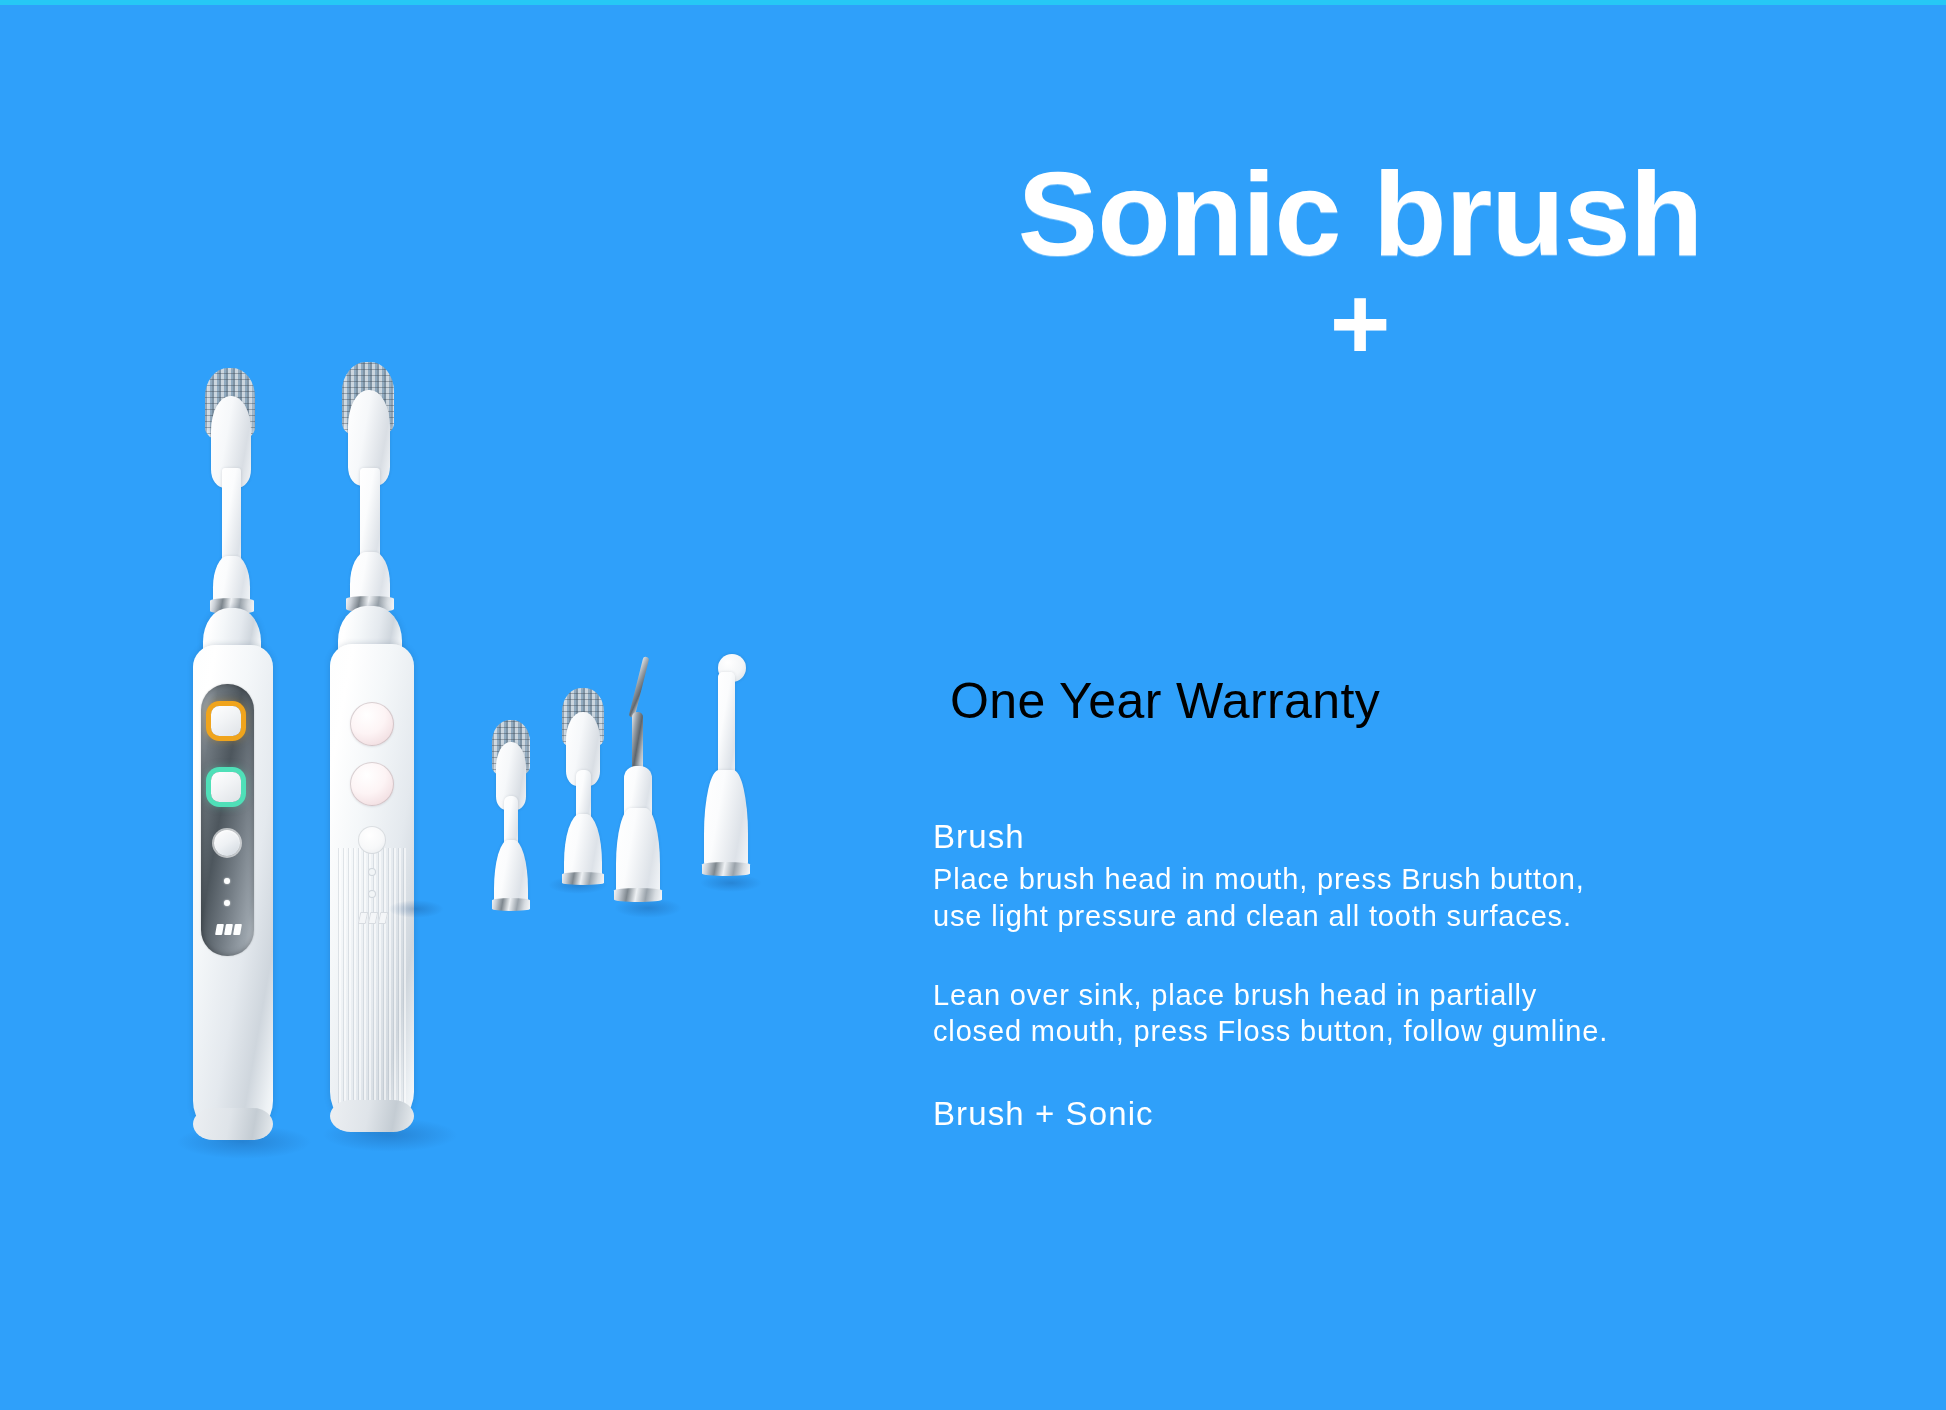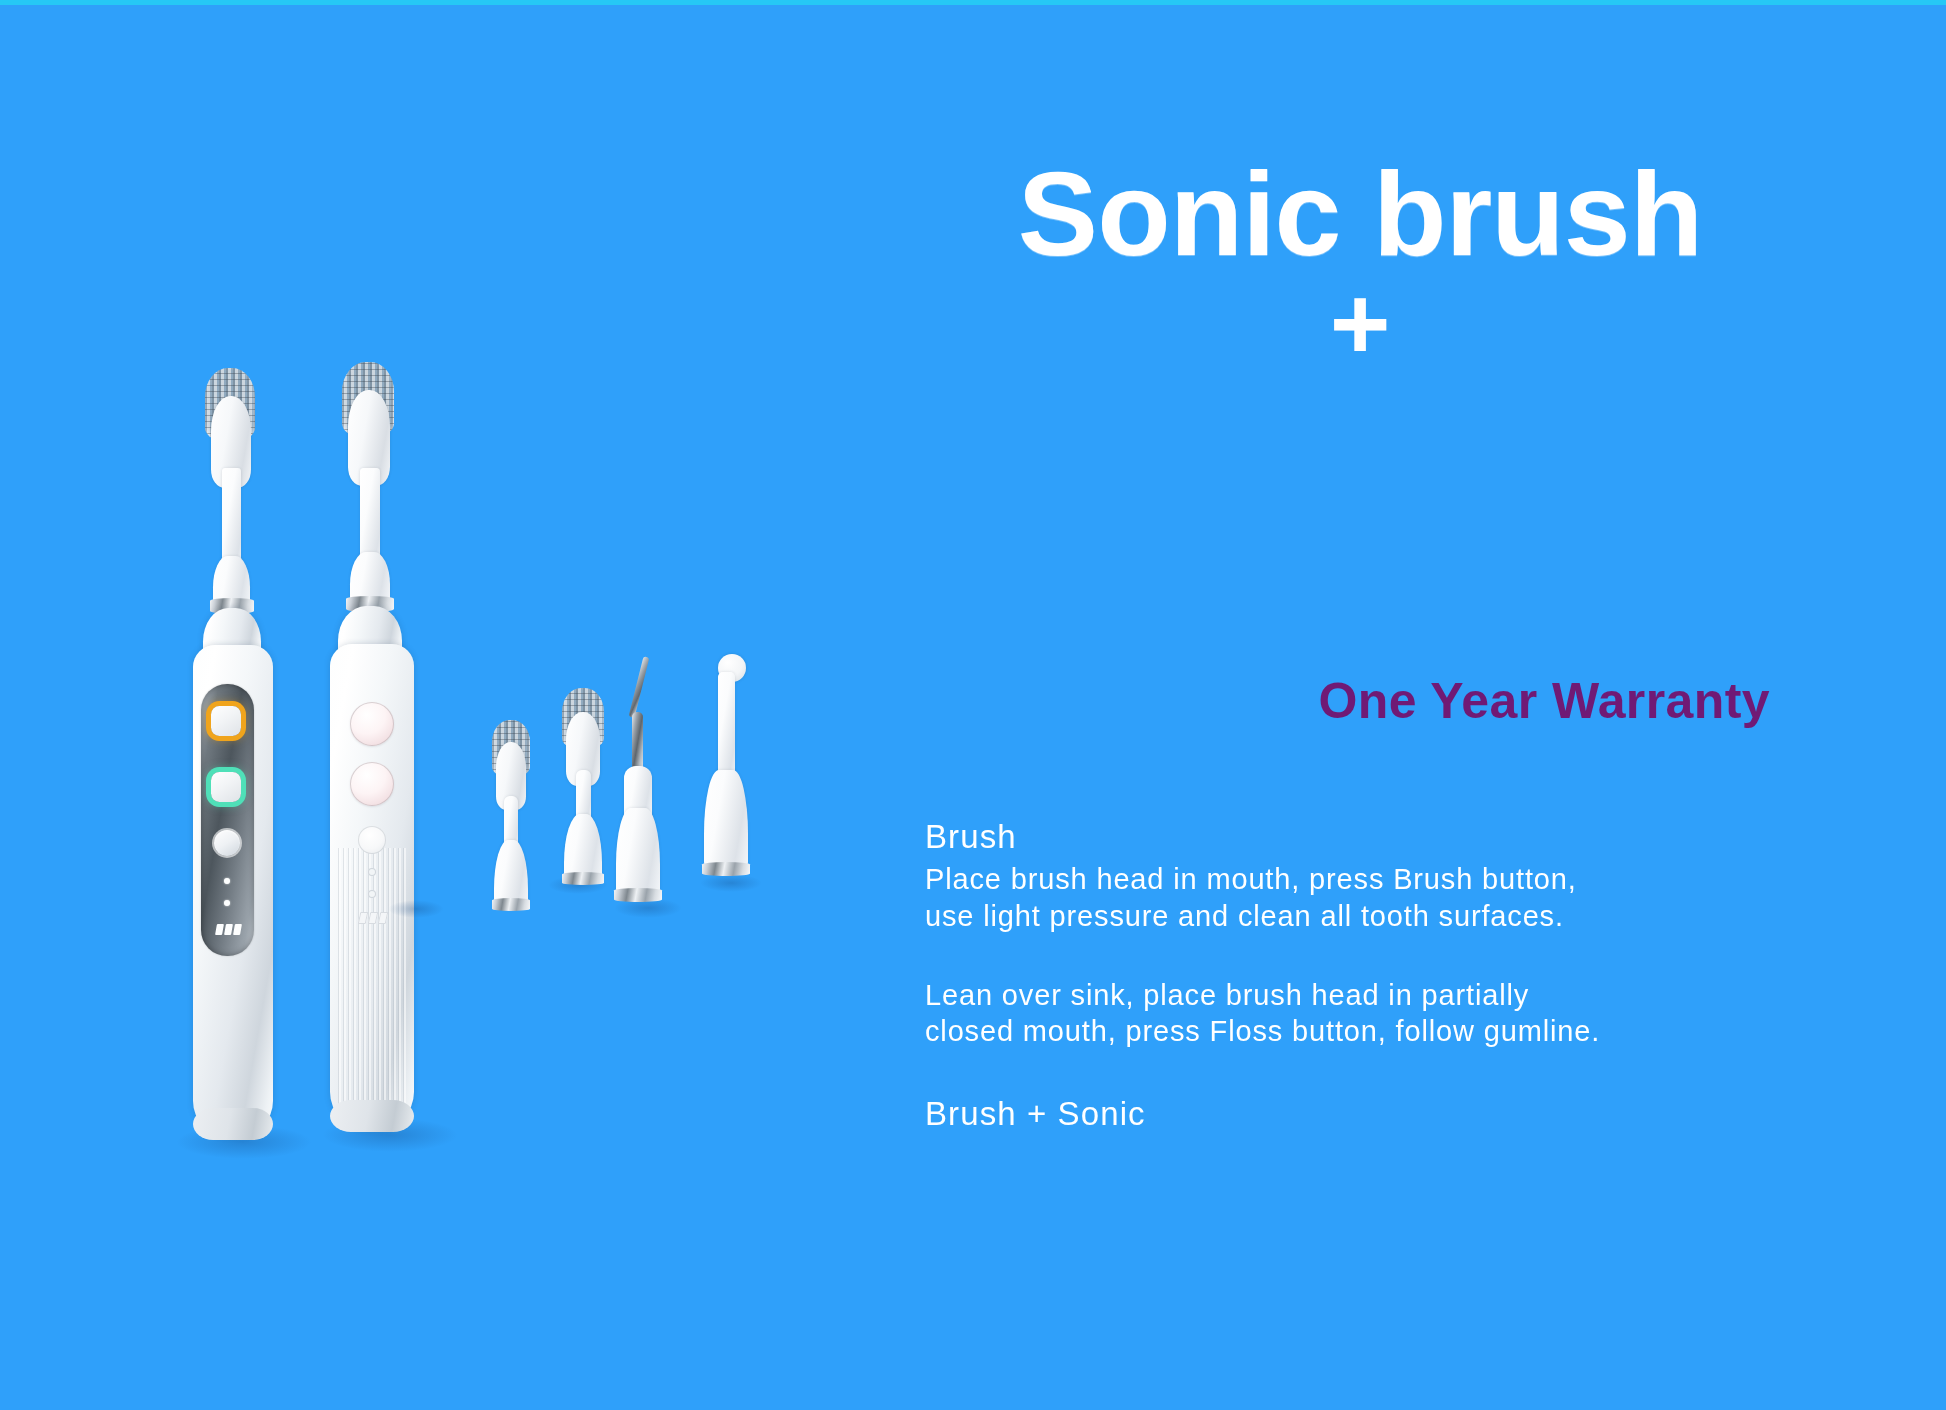--- a/index.html
+++ b/index.html
@@ -48,35 +48,35 @@
   .title-line3{
     font-size:124px;
     margin-top:2px;
   }
 
   .warranty{
     position:absolute;
     left:950px;
     top:672px;
     width:820px;
-    text-align:right;
-    color:#701a75;
+    text-align:left;
+    color:#000000;
     font-size:50px;
-    font-weight:bold;
+    font-weight:normal;
     letter-spacing:0.4px;
   }
 
   .instructions{
     position:absolute;
     left:925px;
     top:815px;
     width:930px;
     color:#ffffff;
   }
-  .insec{ margin-bottom:42px; }
+  .insec{ margin-bottom:42px;margin-left:8px; }
   .insec:last-child{ margin-bottom:0; }
   .insec-title{
     font-size:33px;
     font-weight:normal;
     letter-spacing:1.1px;
     line-height:1.33;
     margin-bottom:2px;
   }
   .insec-body{
     font-size:29px;

